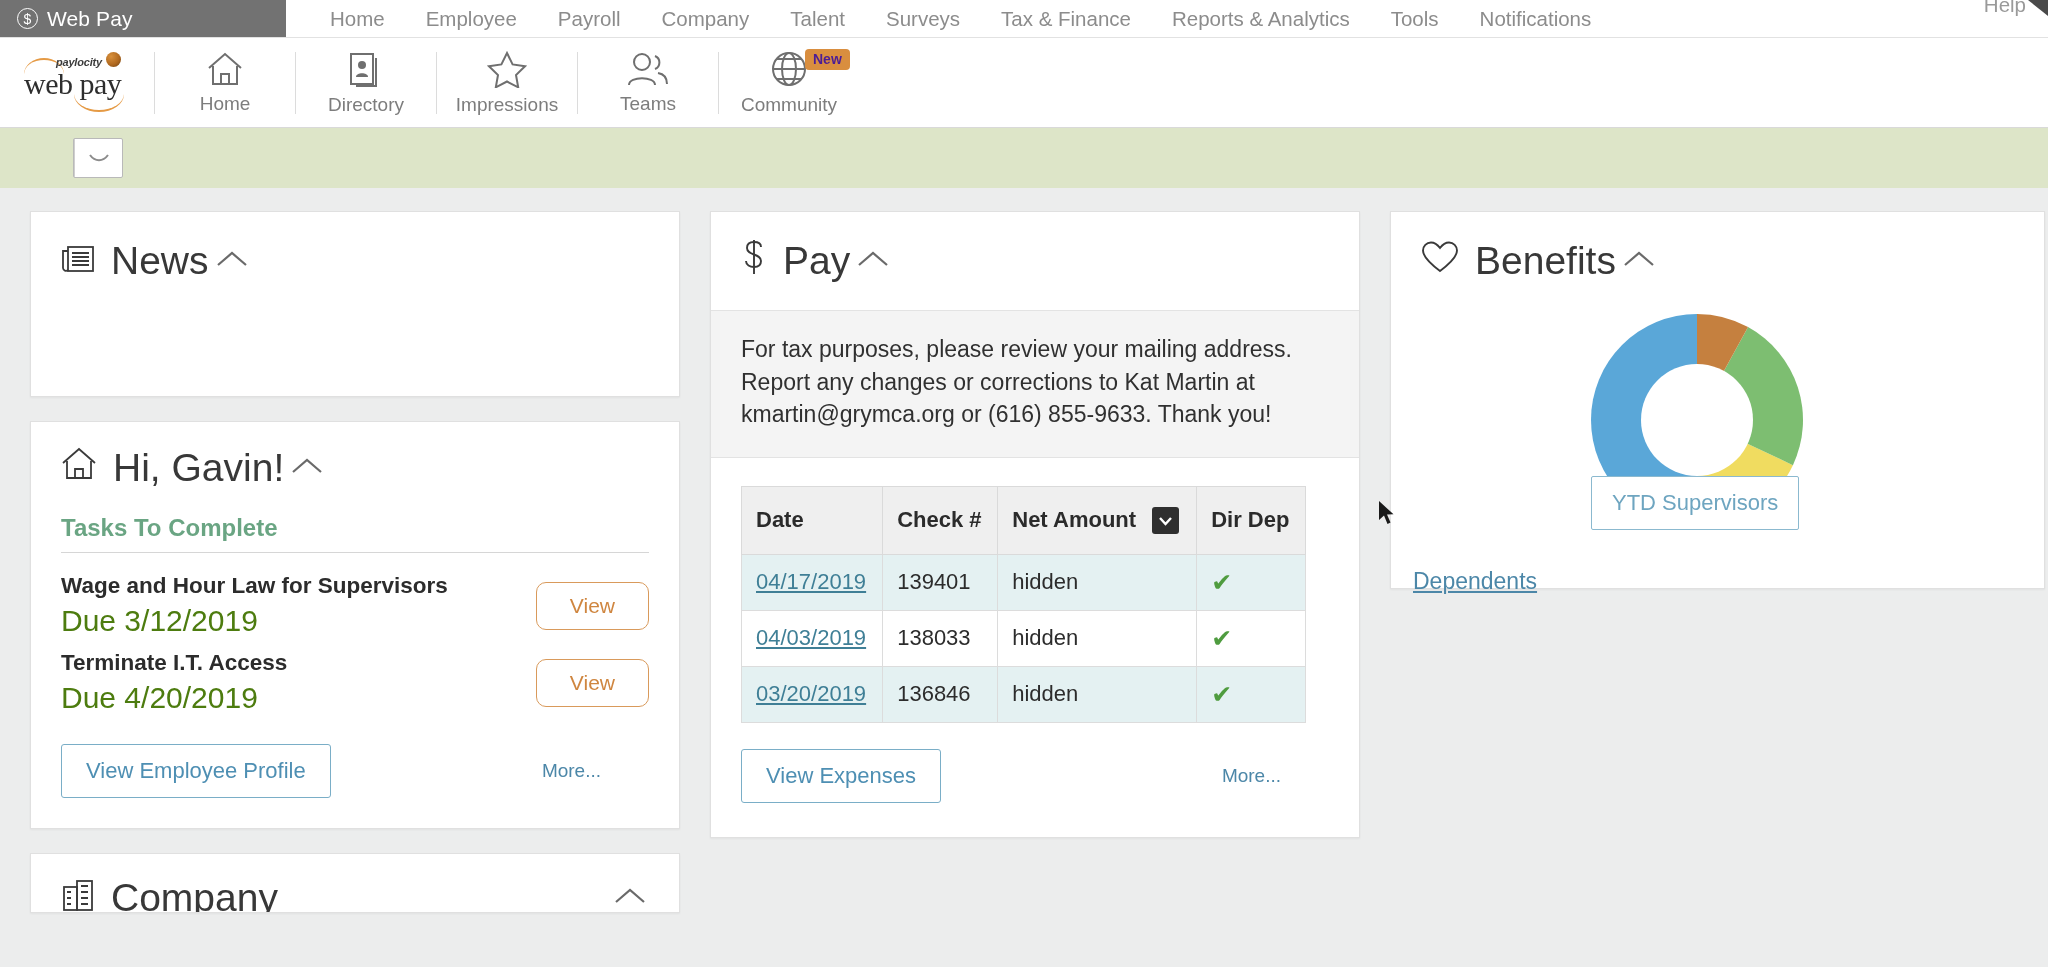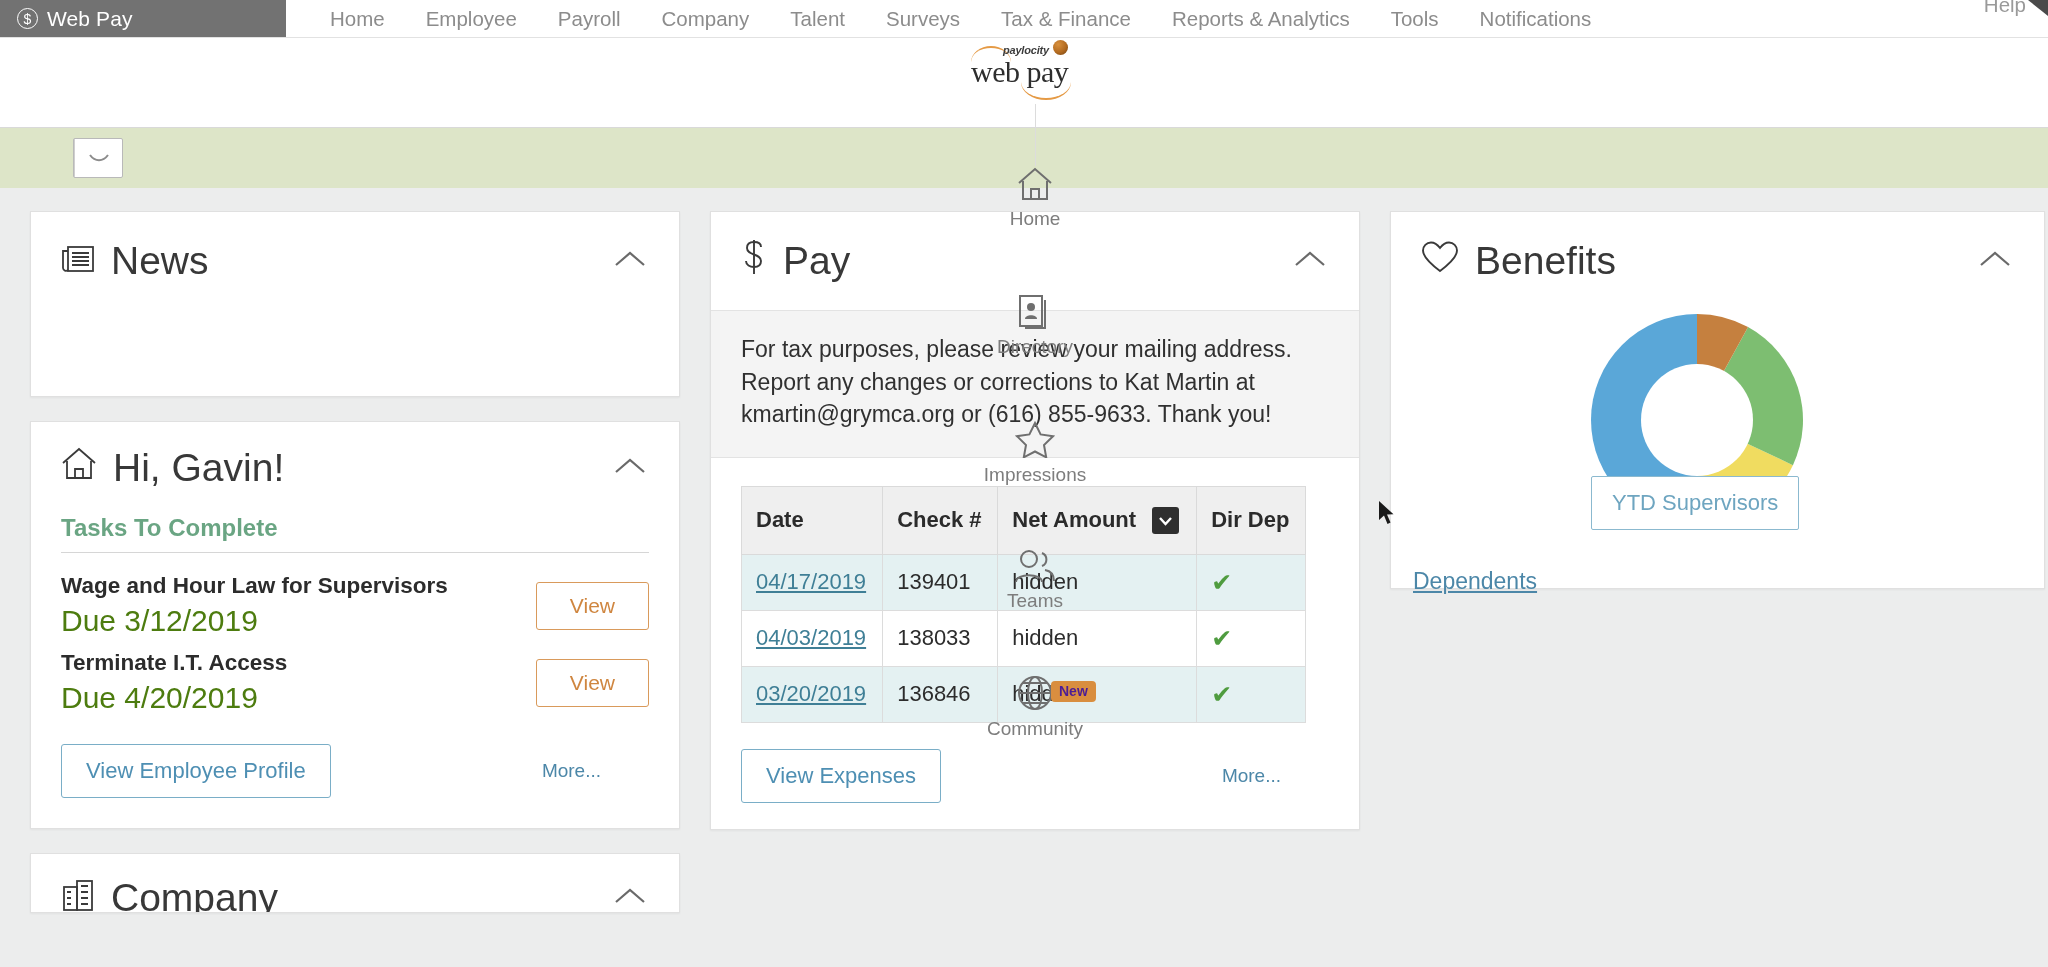--- a/index.html
+++ b/index.html
@@ -67,21 +67,20 @@
   }
 
   
   .iconnav {
     height: 90px;
     background: #ffffff;
     border-bottom: 1px solid #d9d9d9;
     display: flex;
     align-items: center;
     padding-left: 22px;
-    flex-direction: column;
   }
   .logo {
     width: 110px;
     height: 66px;
     position: relative;
     flex: none;
     margin-right: 22px;
   }
   .logo .pb-word {
     position: absolute;
@@ -201,21 +200,20 @@
   .card {
     background: #ffffff;
     border: 1px solid #e0e0e0;
     box-shadow: 0 1px 2px rgba(0,0,0,.05);
   }
   .card-head {
     height: 98px;
     display: flex;
     align-items: center;
     padding: 0 26px 0 30px;
-    justify-content: space-between;
   }
   .card-title {
     display: flex;
     align-items: center;
     gap: 16px;
     font-size: 39px;
     color: #383838;
     font-weight: 400;
   }
   .chev { cursor: pointer; padding: 6px; }
@@ -241,21 +239,21 @@
     margin-bottom: 8px;
   }
   .task-name { font-size: 22.5px; font-weight: bold; color: #2c2c2c; line-height: 1.32; }
   .task-due { font-size: 30px; color: #4d7c0f; line-height: 1.32; }
   .view-btn {
     border: 1.5px solid #d99a5b;
     color: #cf8640;
     background: #fff;
     font-size: 21px;
     padding: 11px 33px;
-    border-radius: 3px;
+    border-radius: 10px;
     cursor: pointer;
     font-family: "Liberation Sans", sans-serif;
   }
   .task-foot {
     display: flex;
     align-items: center;
     justify-content: space-between;
     margin-top: 26px;
   }
   .outline-btn {
@@ -326,21 +324,21 @@
     border-radius: 3px;
     margin-left: 10px;
     vertical-align: middle;
     cursor: pointer;
   }
   .check { color: #4f9c3f; font-size: 25px; }
   .pay-foot {
     display: flex;
     align-items: center;
     justify-content: space-between;
-    padding: 26px 30px 26px;
+    padding: 26px 30px 34px;
   }
 
   
   .benefits-body {
     position: relative;
     height: 278px;
     padding-top: 4px;
   }
   .donut-wrap {
     position: absolute;

